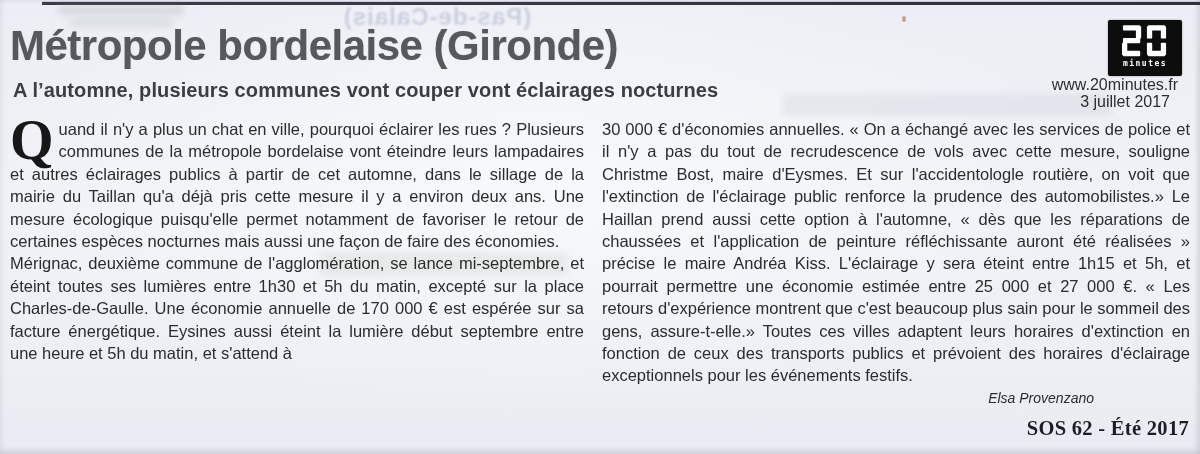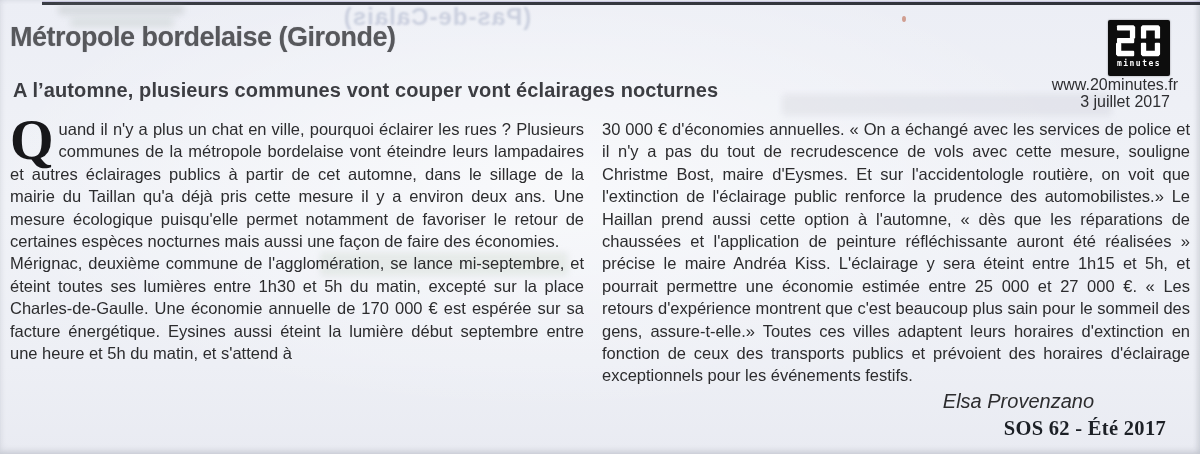--- a/index.html
+++ b/index.html
@@ -38,33 +38,33 @@
     white-space:nowrap;
   }
   .speck {
     position:absolute; left:902px; top:16px; width:4px; height:6px;
     background:rgba(186,92,62,0.55); border-radius:50%; filter:blur(0.5px);
   }
 
   
   .title {
     position:absolute; left:10px; top:22px; margin:0;
-    font-size:27px; font-weight:bold; letter-spacing:-0.5px;
+    font-size:42px; font-weight:bold; letter-spacing:-0.5px;
     color:#57585c;
     text-shadow:0 0 1px rgba(87,88,92,0.4);
   }
   .subtitle {
     position:absolute; left:13px; top:79px; margin:0;
     font-size:20px; font-weight:bold; letter-spacing:0.1px;
     color:#3c3d42;
   }
 
   
   .logo {
-    position:absolute; left:1108px; top:20px; width:62px; height:56px;
+    position:absolute; left:1108px; top:20px; width:74px; height:56px;
     background:#0d0d0d; border-radius:2px;
     display:flex; flex-direction:column; align-items:center; justify-content:flex-start;
     box-shadow:0 0 2px rgba(0,0,0,0.4);
     text-align:right;
   }
   .logo svg { margin-top:5px; }
   .logo-word {
     color:#ffffff;
     font-family:"DejaVu Sans Mono", monospace;
     font-size:8px; font-weight:bold; letter-spacing:1.5px;
@@ -96,26 +96,26 @@
     font-family:"Liberation Serif", serif;
   }
   .section-heading {
     clear:both;
     margin:11px 0 7px 0;
     font-size:23px; font-weight:bold; letter-spacing:0.2px;
     color:#6e7076;
   }
   .byline {
     margin-top:3px; padding-right:96px;
-    text-align:right; font-style:italic; font-size:20px; color:#2c2c2e;
+    text-align:right; font-style:italic; font-size:14px; color:#2c2c2e;
   }
 
   
   .footer-issue {
-    position:absolute; right:34px; bottom:14px;
+    position:absolute; right:11px; bottom:14px;
     font-family:"Liberation Serif", serif;
     font-size:20.5px; font-weight:bold; letter-spacing:0.3px;
     color:#1c2026;
   }
 </style>
 </head>
 <body>
 
 <div class="page">
 

